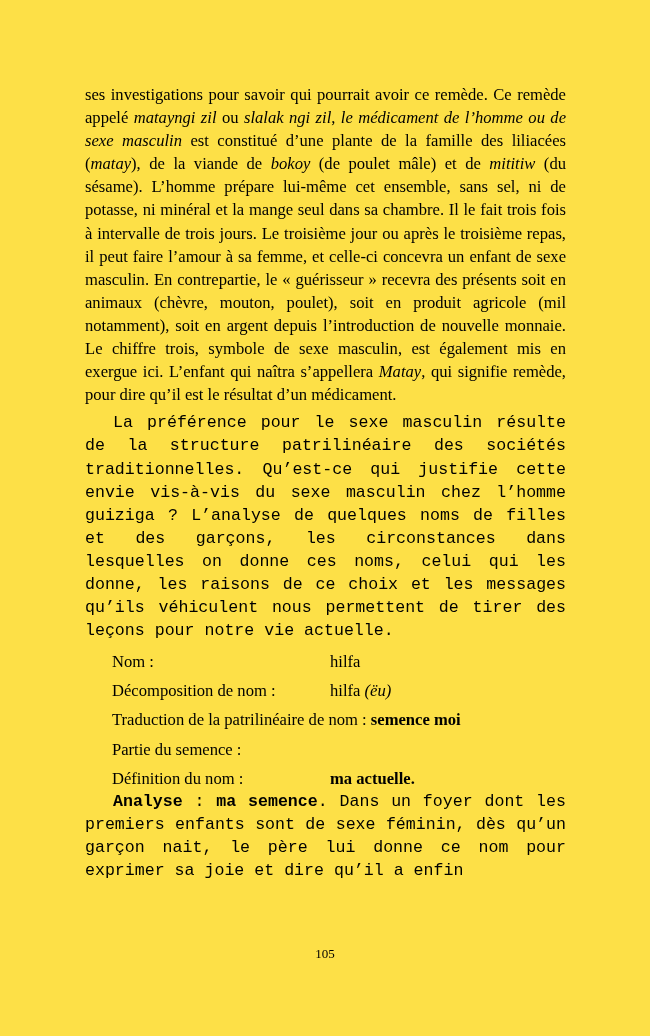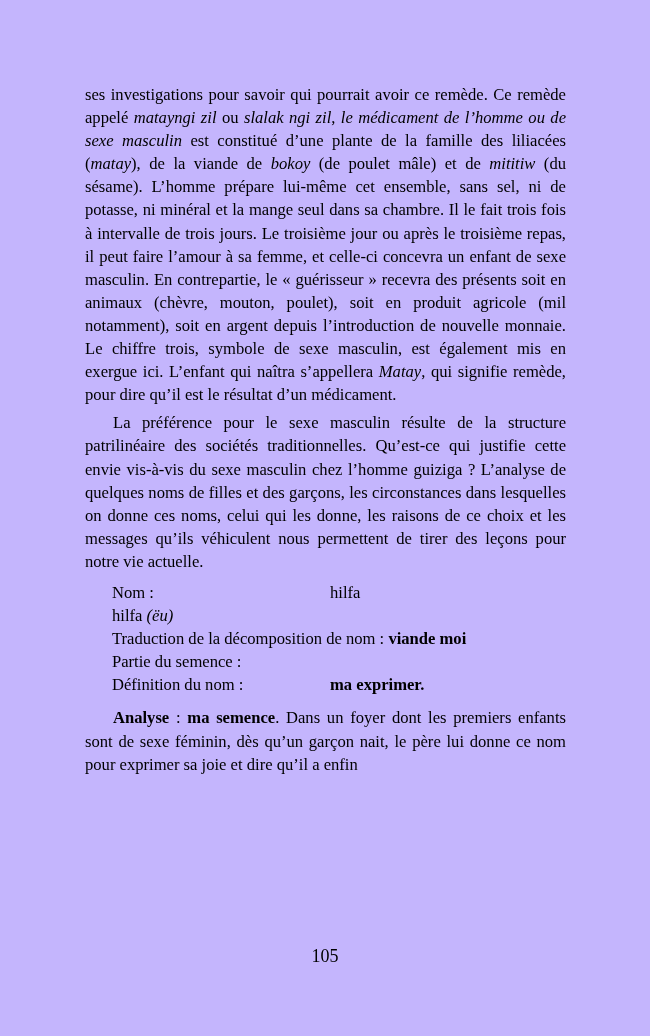--- a/index.html
+++ b/index.html
@@ -8,82 +8,84 @@
     height: 1036px;
     background: #ffffff;
     color: #000000;
     font-family: "Liberation Serif", "DejaVu Serif", serif;
   }
   .page {
     position: relative;
     width: 650px;
     height: 1036px;
     overflow: hidden;
-    background: #c4b5fd;
+    background: #fde047;
   }
   .text-block {
     position: absolute;
     left: 85px;
     top: 83px;
     width: 481px;
     font-size: 16.6px;
     line-height: 23.1px;
     text-align: justify;
   }
   p { margin: 0; }
-  .indent { text-indent: 28px; }
+  .indent { text-indent: 28px; font-family: Liberation Mono, monospace; }
   .gap-sm { margin-top: 5px; }
-  .gap-md { margin-top: 10px; }
+  .gap-md { }
   .defs {
     margin-top: 8px;
     padding-left: 27px;
     text-align: left;
   }
   .def-row {
     display: flex;
+    margin-top: 6px;
   }
   .def-row.inline-row { display: block; }
   .def-label { flex: 0 0 218px; width: 218px; }
   .def-value { flex: 1; }
   b { font-weight: bold; }
   i { font-style: italic; }
   .page-number {
     position: absolute;
     left: 0;
     right: 0;
     top: 946px;
     text-align: center;
-    font-size: 18px;
+    font-size: 13px;
   }
 </style>
 </head>
 <body>
 
 <div class="page">
   <div class="text-block">
 
     <p class="para"><span>ses investigations pour savoir qui pourrait avoir ce remède. Ce remède appelé </span><i>matayngi zil</i><span> ou </span><i>slalak ngi zil</i><span>, </span><i>le médicament de l’homme ou de sexe masculin</i><span> est constitué d’une plante de la famille des liliacées (</span><i>matay</i><span>), de la viande de </span><i>bokoy</i><span> (de poulet mâle) et de </span><i>mititiw</i><span> (du sésame). L’homme prépare lui-même cet ensemble, sans sel, ni de potasse, ni minéral et la mange seul dans sa chambre. Il le fait trois fois à intervalle de trois jours. Le troisième jour ou après le troisième repas, il peut faire l’amour à sa femme, et celle-ci concevra un enfant de sexe masculin. En contrepartie, le « guérisseur » recevra des présents soit en animaux (chèvre, mouton, poulet), soit en produit agricole (mil notamment), soit en argent depuis l’introduction de nouvelle monnaie. Le chiffre trois, symbole de sexe masculin, est également mis en exergue ici. L’enfant qui naîtra s’appellera </span><i>Matay</i><span>, qui signifie remède, pour dire qu’il est le résultat d’un médicament.</span></p>
 
     <p class="para indent gap-sm">La préférence pour le sexe masculin résulte de la structure patrilinéaire des sociétés traditionnelles. Qu’est-ce qui justifie cette envie vis-à-vis du sexe masculin chez l’homme guiziga ? L’analyse de quelques noms de filles et des garçons, les circonstances dans lesquelles on donne ces noms, celui qui les donne, les raisons de ce choix et les messages qu’ils véhiculent nous permettent de tirer des leçons pour notre vie actuelle.</p>
 
     <div class="defs">
       <div class="def-row">
         <span class="def-label">Nom :</span>
         <span class="def-value">hilfa</span>
       </div>
       <div class="def-row">
+        <span class="def-label">Décomposition de nom :</span>
         <span class="def-value"><span>hilfa </span><i>(ëu)</i></span>
       </div>
-      <div class="def-row inline-row"><span>Traduction de la décomposition de nom : </span><b>viande moi</b></div>
+      <div class="def-row inline-row"><span>Traduction de la patrilinéaire de nom : </span><b>semence moi</b></div>
       <div class="def-row">
         <span class="def-label">Partie du semence :</span>
       </div>
       <div class="def-row">
         <span class="def-label">Définition du nom :</span>
-        <span class="def-value"><b>ma exprimer.</b></span>
+        <span class="def-value"><b>ma actuelle.</b></span>
       </div>
     </div>
 
     <p class="para indent gap-md"><b>Analyse</b><span> : </span><b>ma semence</b><span>. Dans un foyer dont les premiers enfants sont de sexe féminin, dès qu’un garçon nait, le père lui donne ce nom pour exprimer sa joie et dire qu’il a enfin</span></p>
 
   </div>
 
   <div class="page-number">105</div>
 </div>
 

